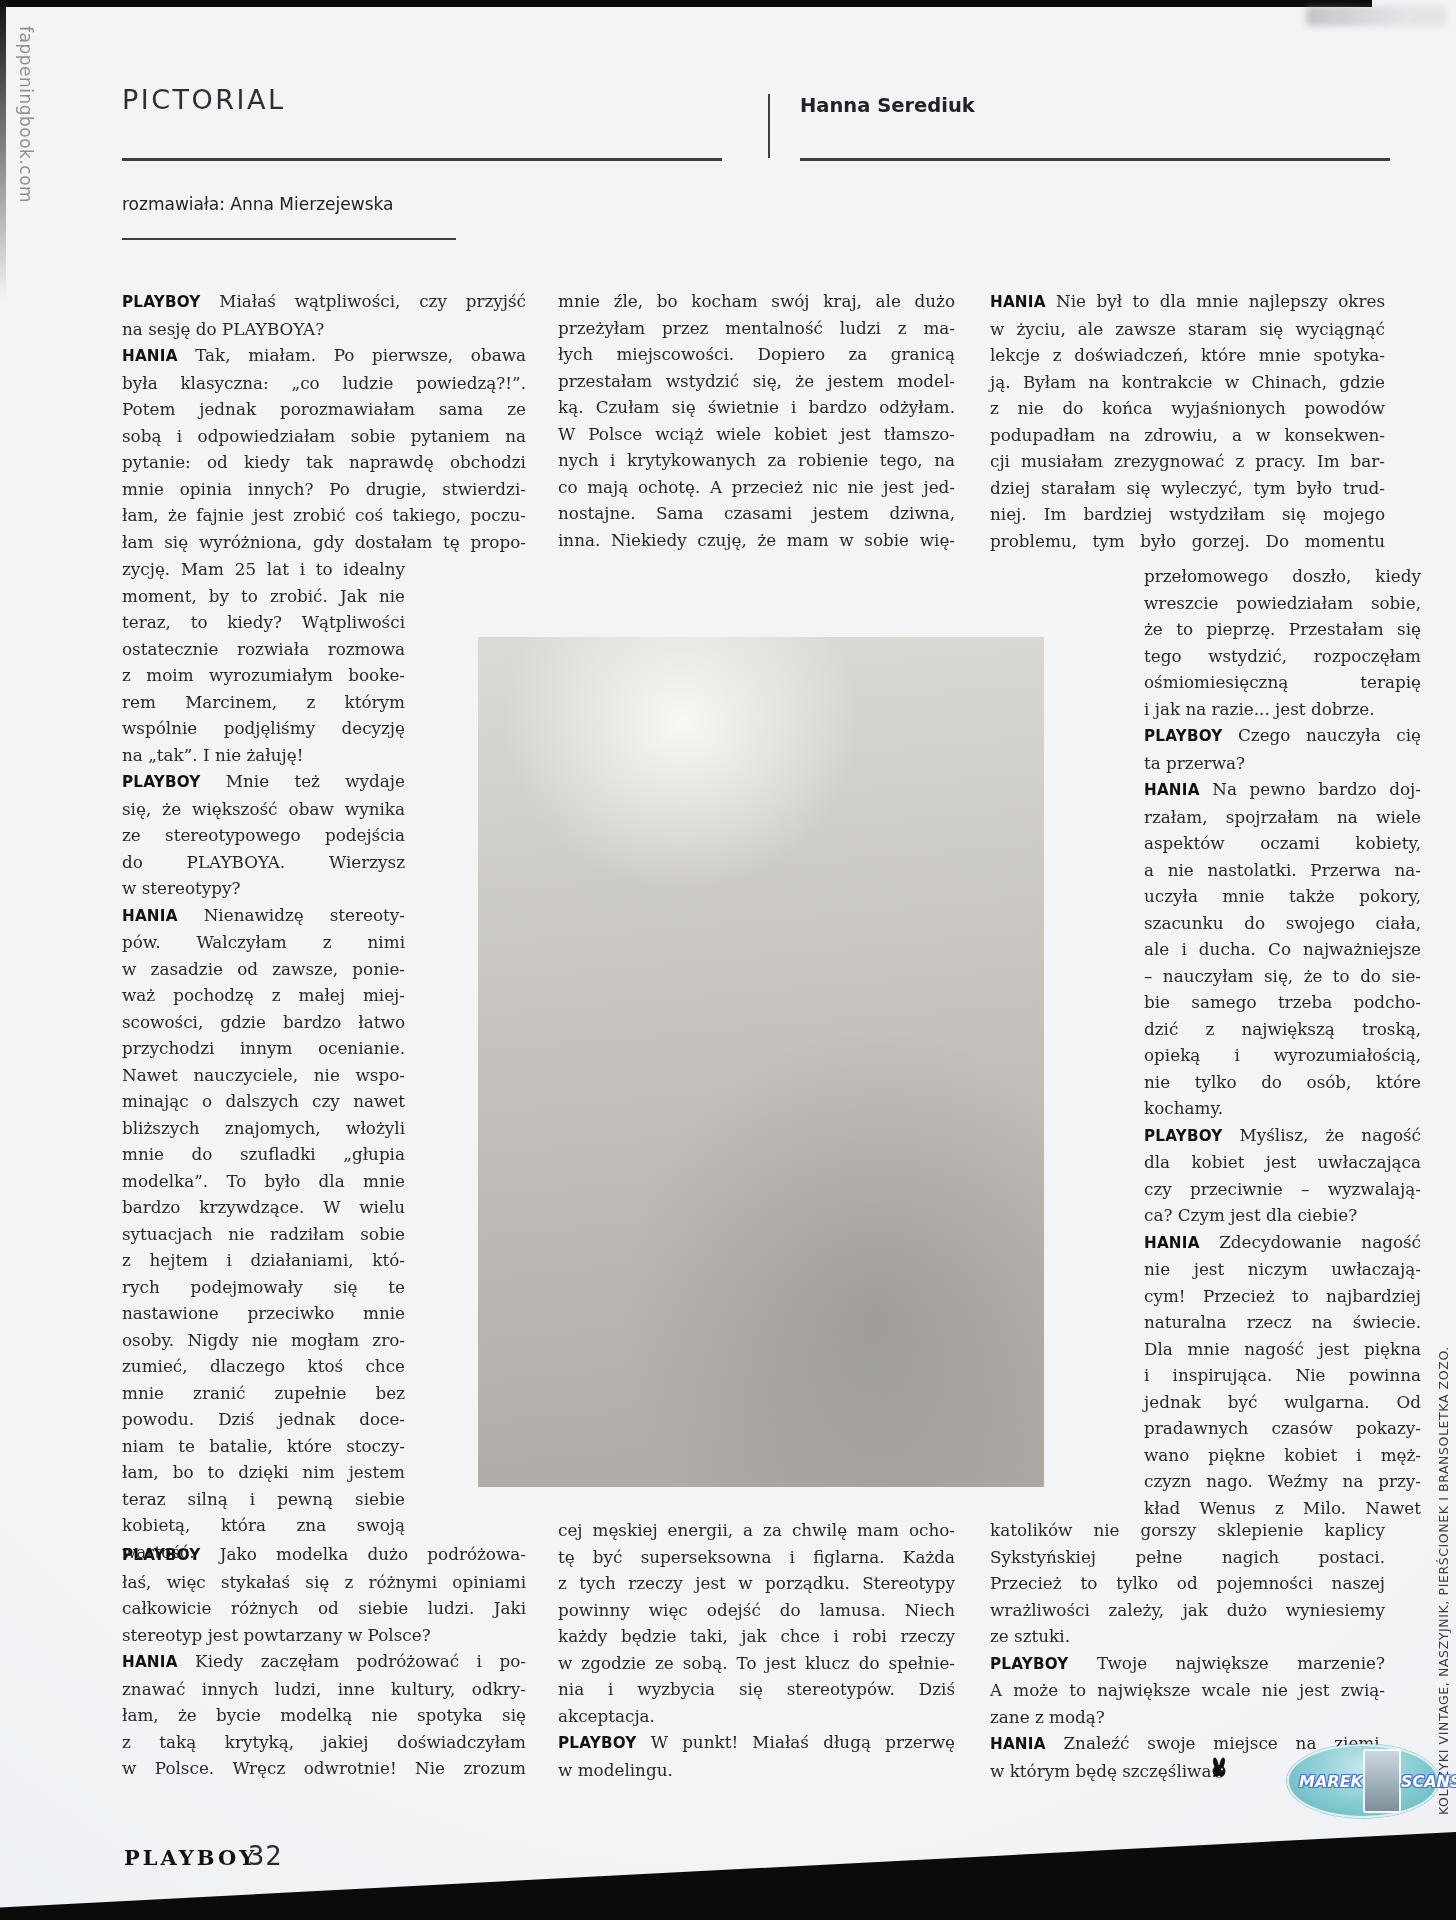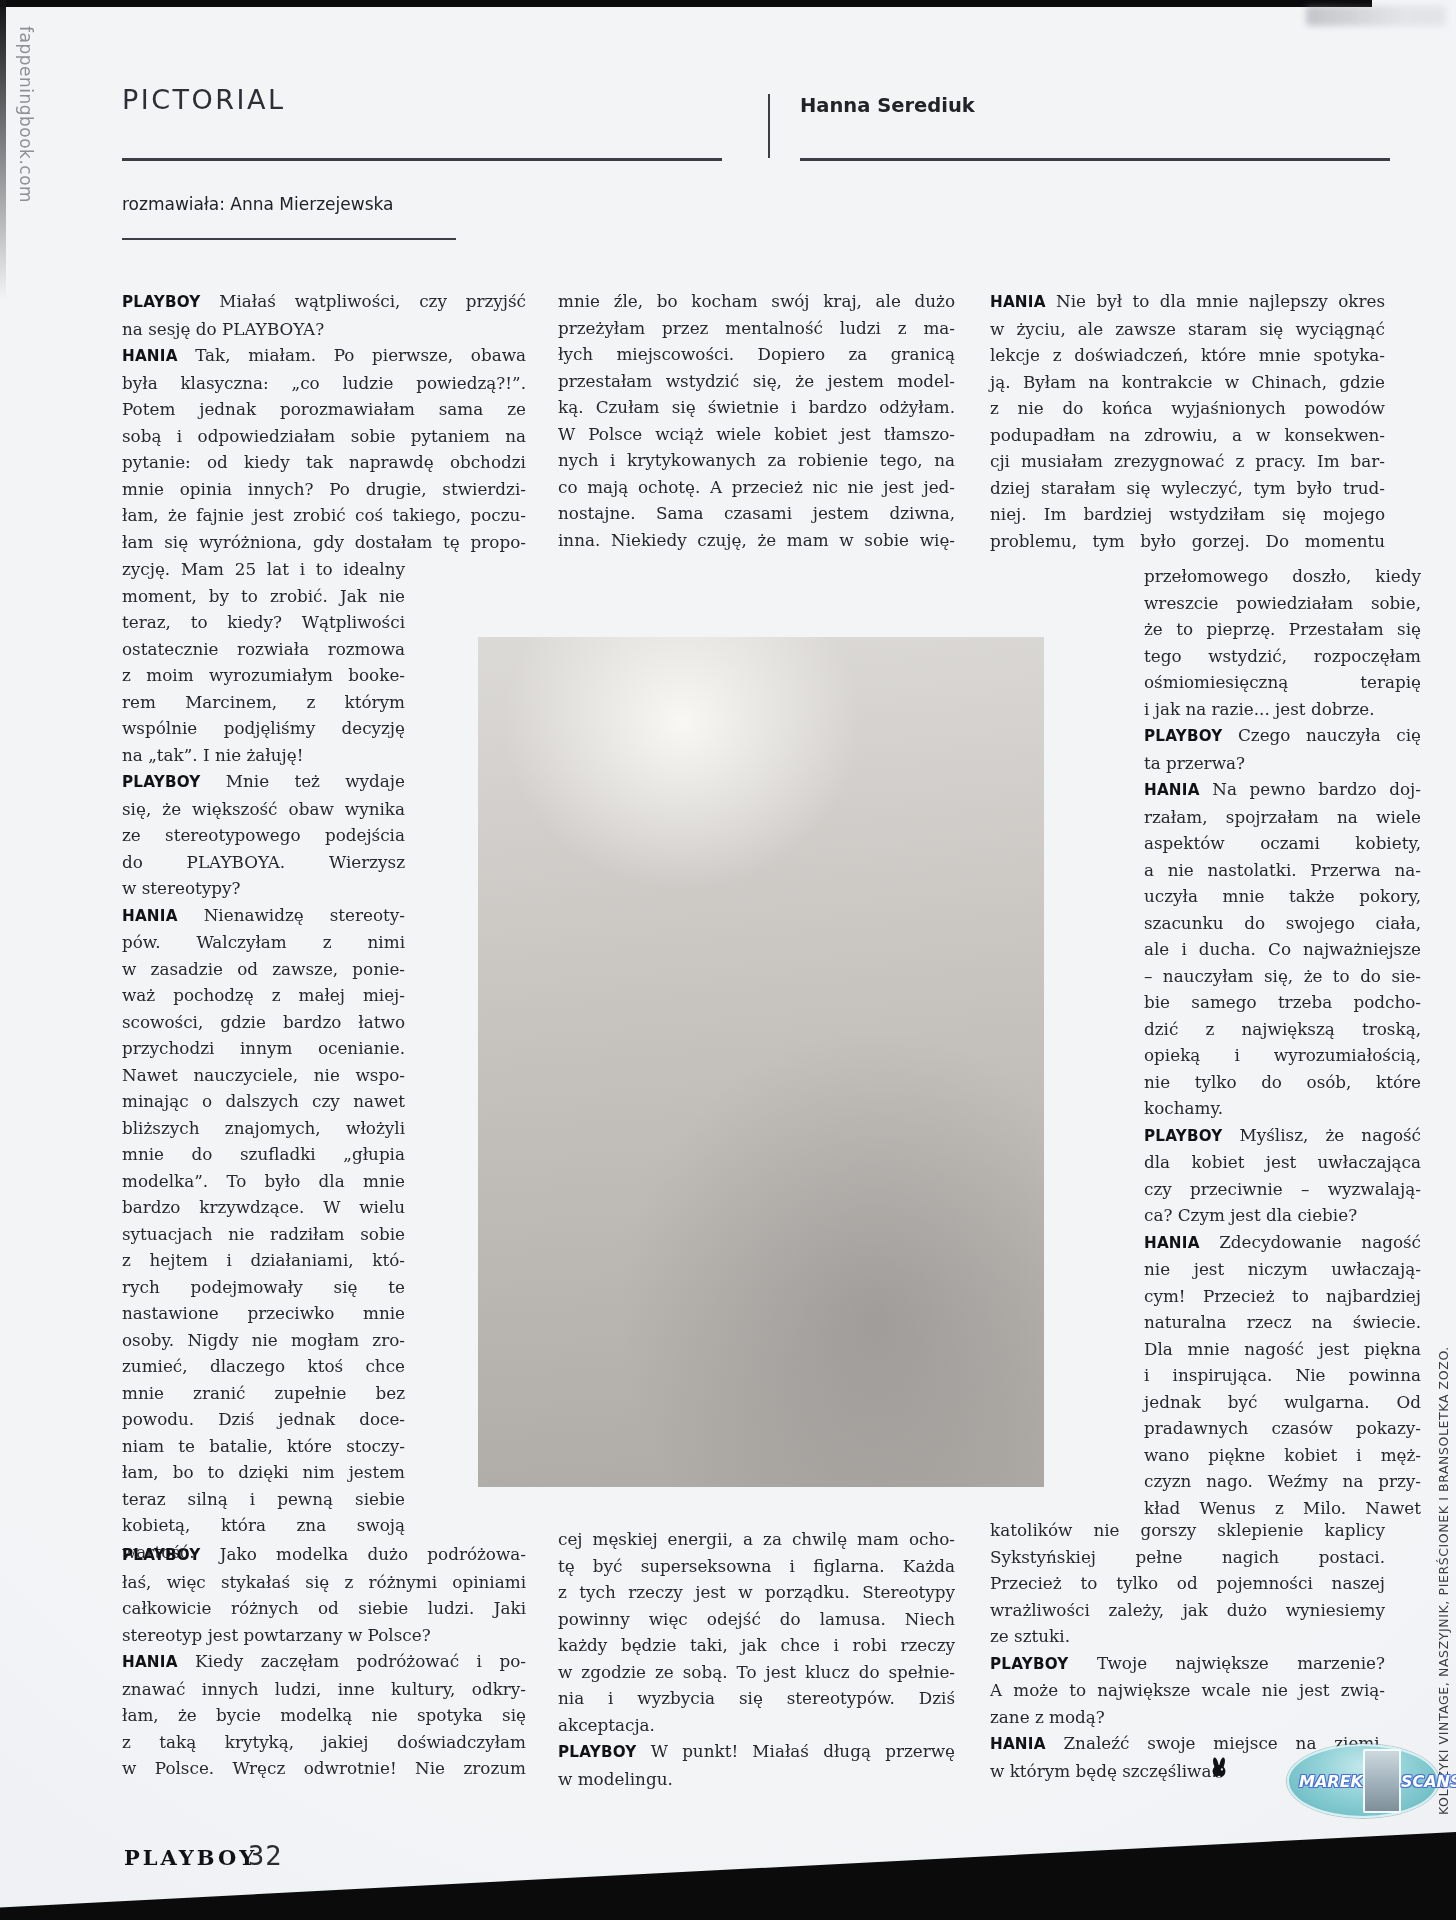--- a/index.html
+++ b/index.html
@@ -203,21 +203,21 @@
       <div class="tline"><span class="spk">PLAYBOY</span> Jako modelka dużo podróżowa-</div>
       <div class="tline">łaś, więc stykałaś się z różnymi opiniami</div>
       <div class="tline">całkowicie różnych od siebie ludzi. Jaki</div>
       <div class="tline rag">stereotyp jest powtarzany w Polsce?</div>
       <div class="tline"><span class="spk">HANIA</span> Kiedy zaczęłam podróżować i po-</div>
       <div class="tline">znawać innych ludzi, inne kultury, odkry-</div>
       <div class="tline">łam, że bycie modelką nie spotyka się</div>
       <div class="tline">z taką krytyką, jakiej doświadczyłam</div>
       <div class="tline">w Polsce. Wręcz odwrotnie! Nie zrozum</div>
     </div>
-  <div class="tcol" style="left:558px;top:1517px;width:397px;margin-top:9px;">
+  <div class="tcol" style="left:558px;top:1517px;width:397px;">
       <div class="tline">cej męskiej energii, a za chwilę mam ocho-</div>
       <div class="tline">tę być superseksowna i figlarna. Każda</div>
       <div class="tline">z tych rzeczy jest w porządku. Stereotypy</div>
       <div class="tline">powinny więc odejść do lamusa. Niech</div>
       <div class="tline">każdy będzie taki, jak chce i robi rzeczy</div>
       <div class="tline">w zgodzie ze sobą. To jest klucz do spełnie-</div>
       <div class="tline">nia i wyzbycia się stereotypów. Dziś</div>
       <div class="tline rag">akceptacja.</div>
       <div class="tline"><span class="spk">PLAYBOY</span> W punkt! Miałaś długą przerwę</div>
       <div class="tline rag">w modelingu.</div>

